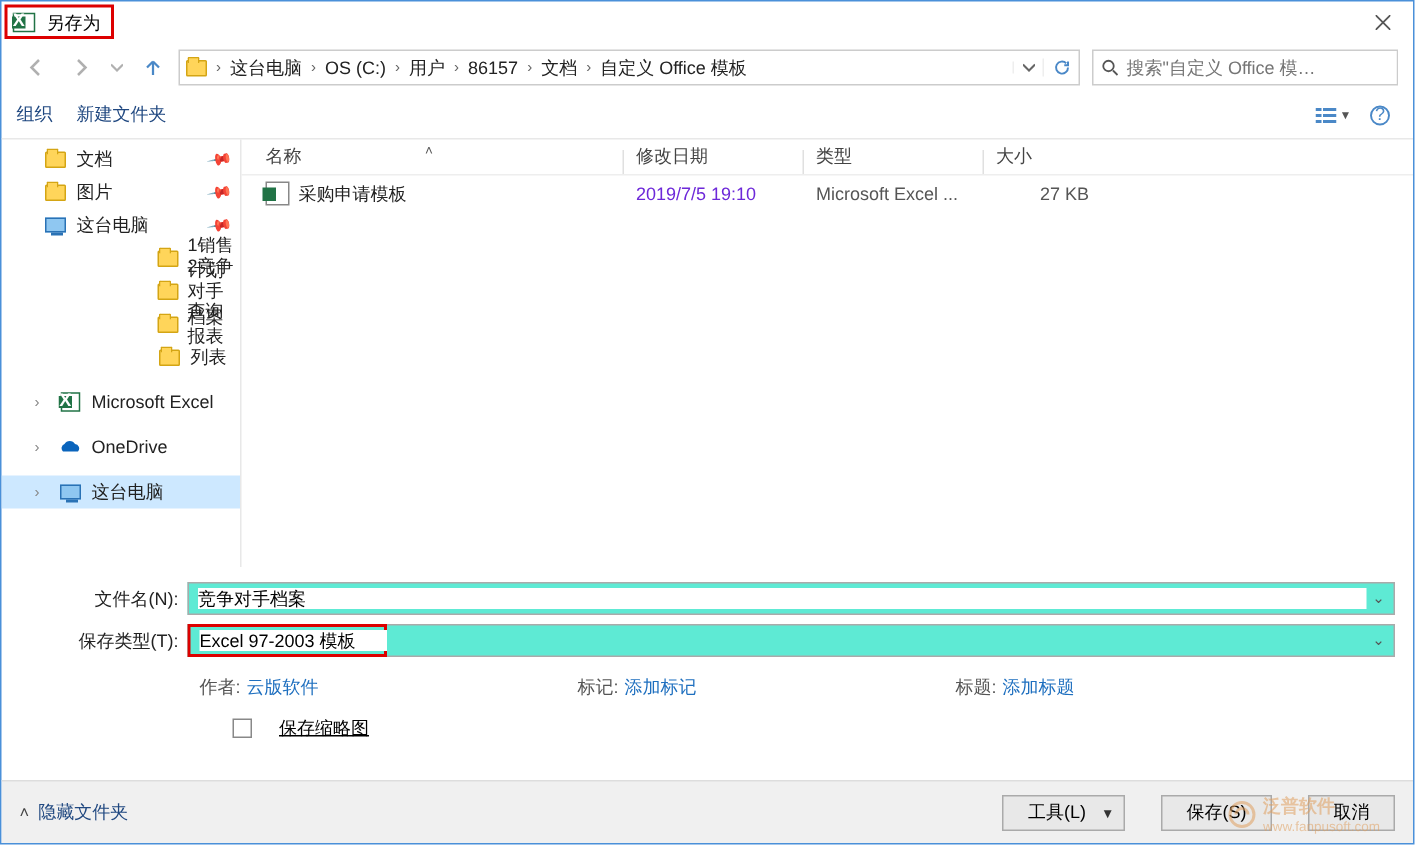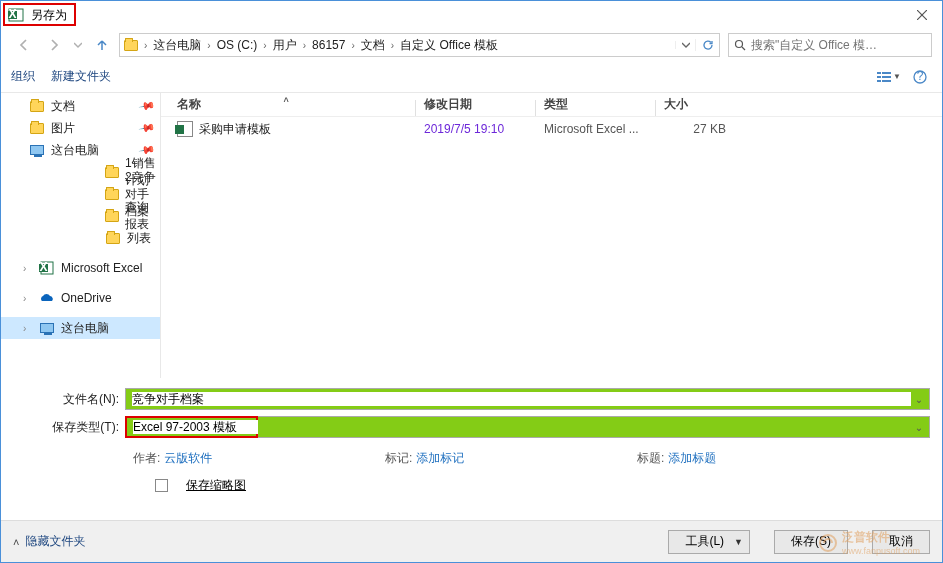--- a/index.html
+++ b/index.html
@@ -45,21 +45,21 @@
 .sidebar .node.q .chev { color:#888; font-size:10px; width:10px; }
 .sidebar .node .ico { width:16px; height:16px; display:inline-flex; align-items:center; justify-content:center; }
 .sidebar .pin { margin-left:auto; margin-right:6px; color:#777; font-size:11px; transform:rotate(35deg); }
 .ico-folder { width:14px; height:11px; background:#ffd55a; border:1px solid #d4a514; border-radius:1px; position:relative; }
 .ico-folder::before { content:''; position:absolute; left:0; top:-3px; width:6px; height:3px; background:#ffd55a; border:1px solid #d4a514; border-bottom:none; border-radius:1px 1px 0 0; }
 .ico-monitor { width:14px; height:10px; border:1px solid #2a72b5; background:#8fc7f1; position:relative; }
 .ico-monitor::after { content:''; position:absolute; left:3px; bottom:-3px; width:8px; height:2px; background:#2a72b5; }
 
 .filearea { flex:1; display:flex; flex-direction:column; }
 .colheaders { display:flex; height:24px; align-items:center; color:#444; border-bottom:1px solid #eee; }
-.colheaders .col { padding-left:8px; position:relative;font-weight:bold; }
+.colheaders .col { padding-left:8px; position:relative; }
 .colheaders .col::after { content:''; position:absolute; right:0; top:4px; height:16px; border-right:1px solid #e0e0e0; }
 .colheaders .col:last-child::after { display:none; }
 .col-name { width:255px; padding-left:16px !important; }
 .col-date { width:120px; }
 .col-type { width:120px; }
 .col-size { width:80px; text-align:left; padding-right:10px; }
 .colheaders .sort { position:absolute; left:48%; top:-1px; font-size:9px; color:#555; }
 
 .filerow { display:flex; height:24px; align-items:center; color:#222; }
 .filerow .c { padding-left:8px; }
@@ -67,21 +67,21 @@
 .filerow .c-date { width:120px; color:#6d28d9; }
 .filerow .c-type { width:120px; color:#555; }
 .filerow .c-size { width:80px; text-align:right; padding-right:10px; color:#555; }
 .ico-xls { width:16px; height:16px; background:linear-gradient(#fff,#fff); border:1px solid #888; position:relative; }
 .ico-xls::before { content:''; position:absolute; left:-3px; top:3px; width:9px; height:9px; background:#217346; }
 
 
 .bottomform { padding:10px 12px 4px 12px; }
 .bottomform .row { display:flex; align-items:center; margin-bottom:6px; }
 .bottomform .lbl { width:112px; text-align:right; padding-right:6px; color:#222; }
-.bottomform .combo { flex:1; height:22px; border:1px solid #aaa; display:flex; align-items:center; background:#84cc16; padding:0 2px 0 6px; }
+.bottomform .combo { flex:1; height:22px; border:1px solid #aaa; display:flex; align-items:center; background:#5eead4; padding:0 2px 0 6px; }
 .bottomform .combo input { border:none; outline:none; flex:1; font-size:12px; }
 .bottomform .combo .dd2 { width:16px; color:#555; font-size:10px; text-align:center; }
 .type-highlight { border:2px solid #d00 !important; }
 .bottomform .meta { display:flex; padding:6px 0 6px 120px; gap:12px; }
 .bottomform .meta .mlabel { color:#555; margin-right:4px; }
 .bottomform .meta .mlink { color:#1e6fbf; cursor:pointer; }
 .bottomform .meta .mgroup { width:240px; display:flex; }
 .bottomform .thumbrow { padding:4px 0 4px 142px; display:flex; align-items:center; gap:18px;text-decoration:underline; }
 .bottomform .thumbrow .chk { width:13px; height:13px; border:1px solid #888; background:#fff; }
 

